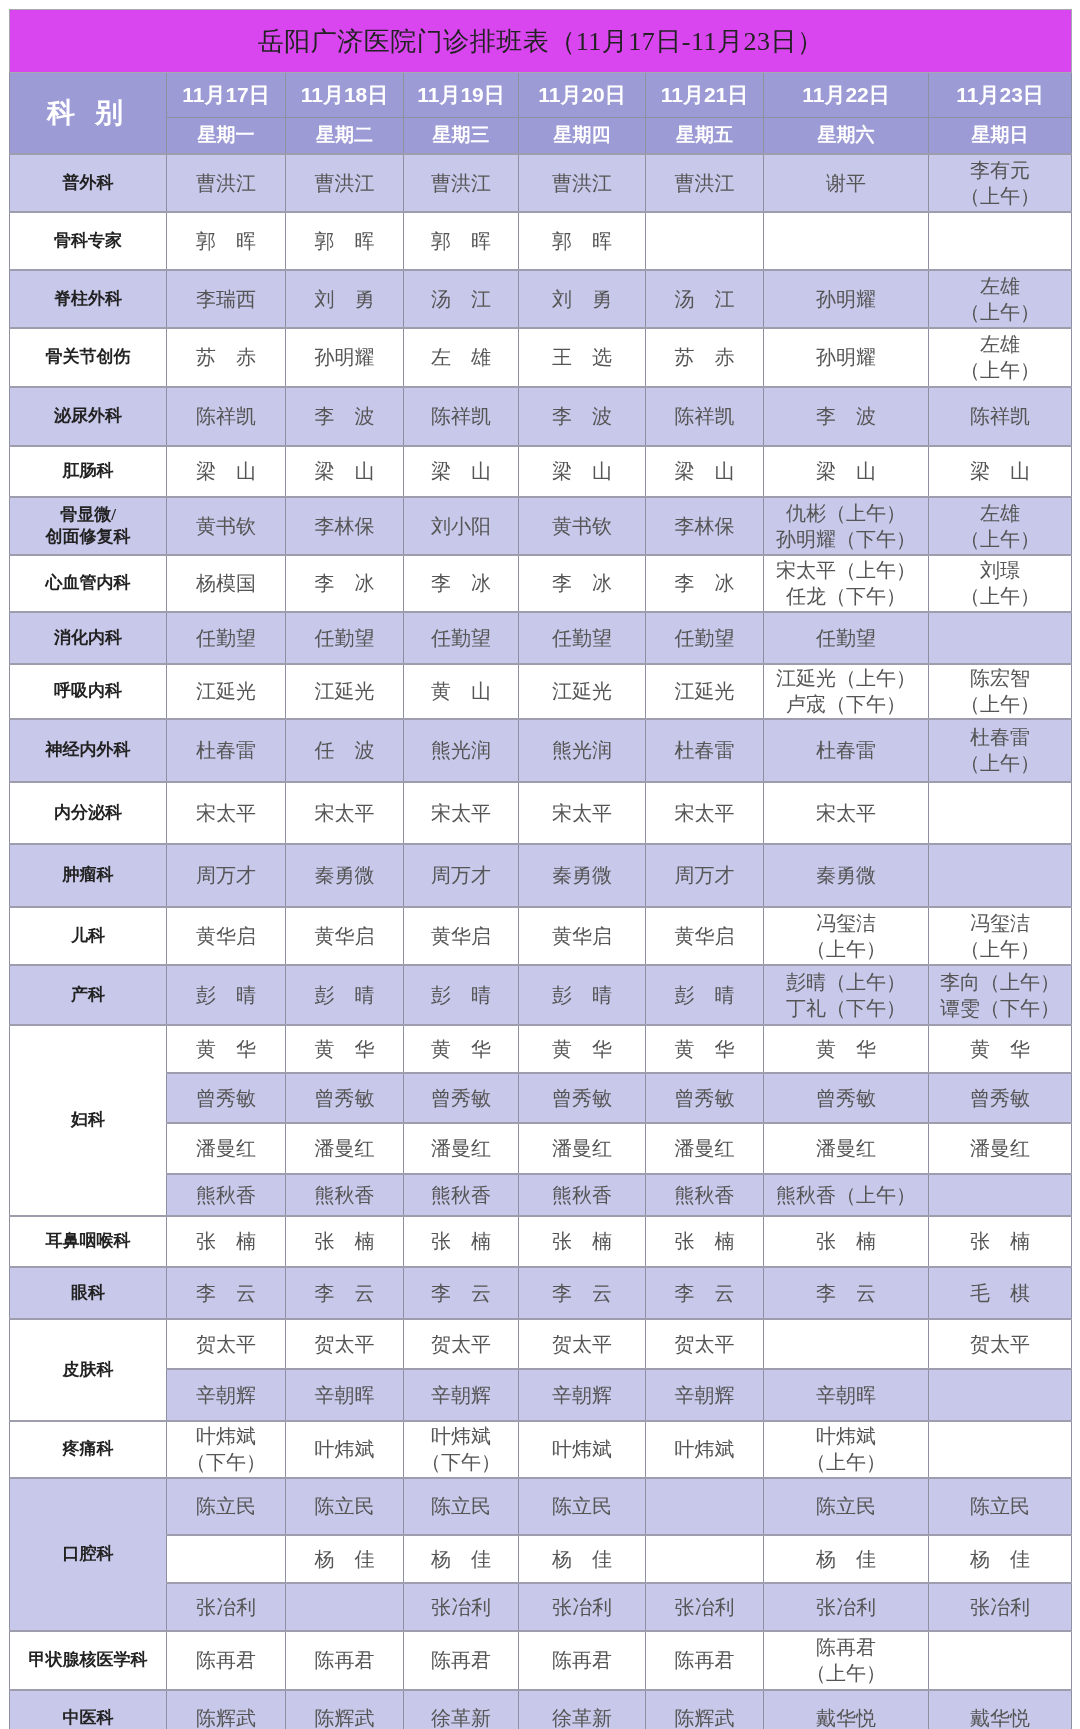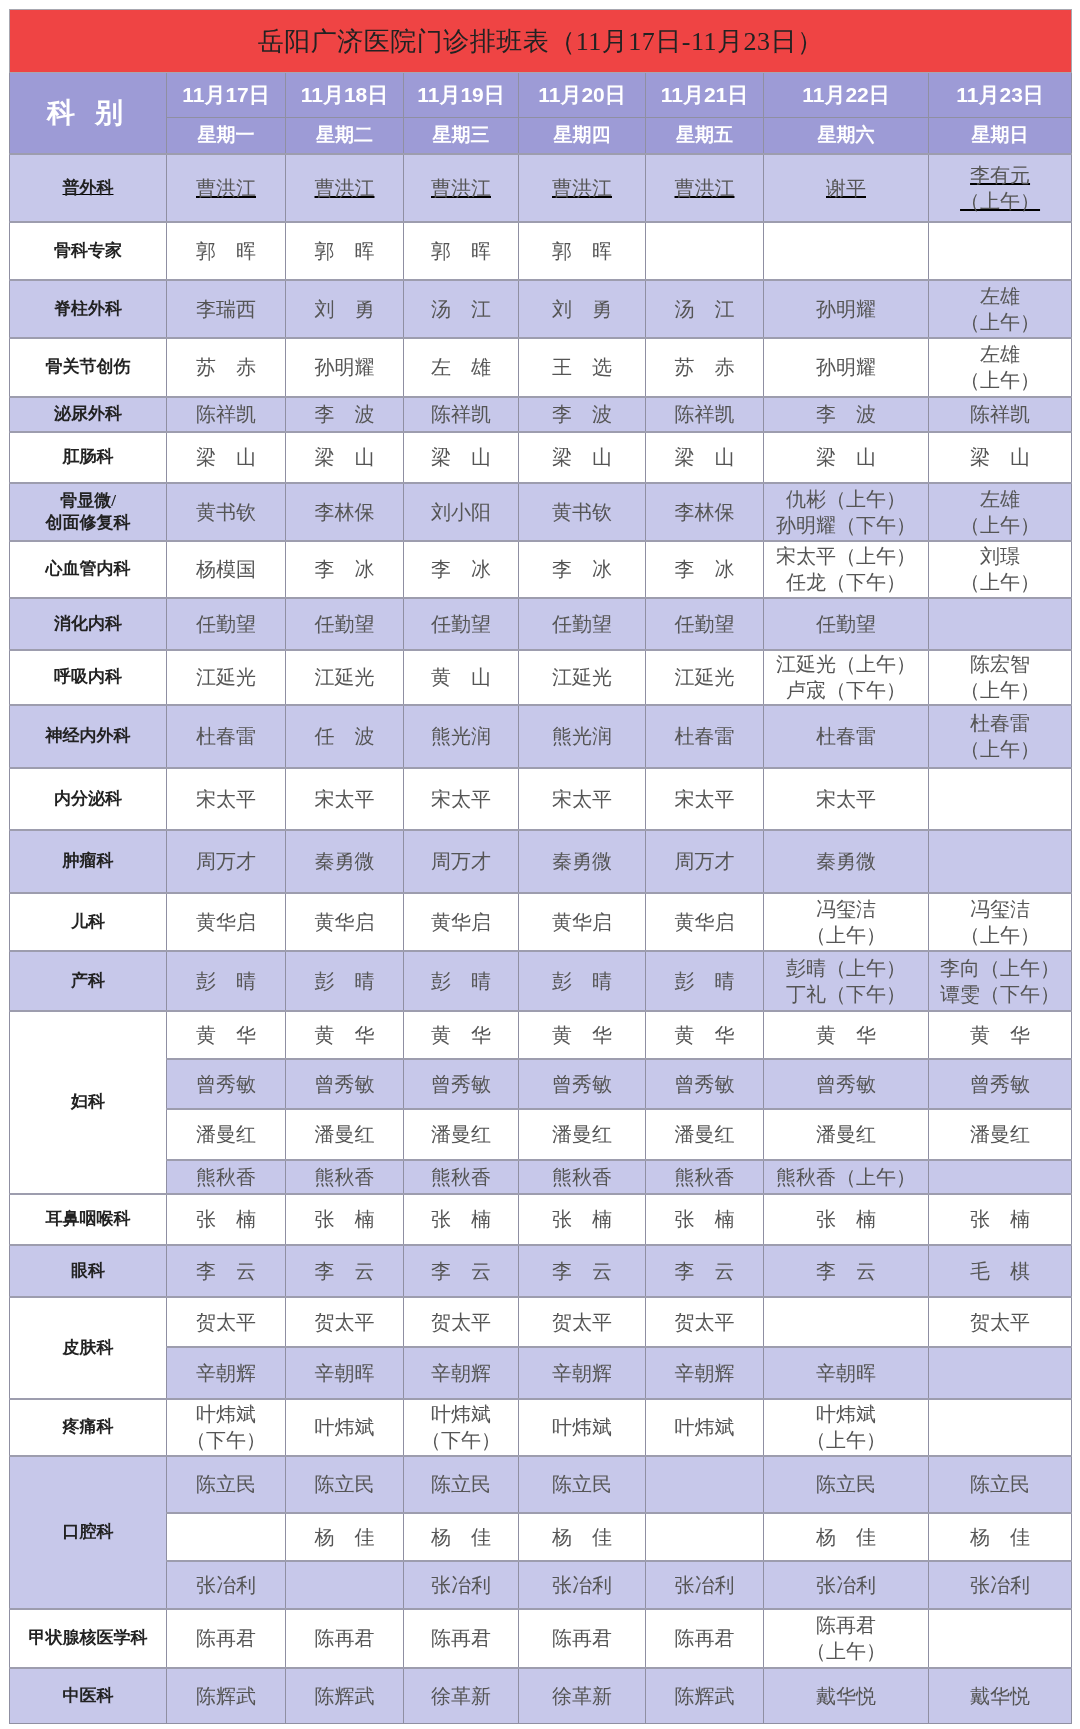--- a/index.html
+++ b/index.html
@@ -6,21 +6,21 @@
   body { width: 1080px; height: 1729px; position: relative; overflow: hidden; }
   .sheet { position: absolute; left: 9px; top: 9px; width: 1062px; }
   table.schedule {
     width: 1062px; border-collapse: collapse; table-layout: fixed;
   }
   table.schedule td {
     border: 1px solid #8f8fa2; padding: 0; text-align: center; vertical-align: middle;
     box-sizing: border-box; overflow: hidden;
   }
   .title-cell {
-    height: 63px; background: #ef4444; border: 1px solid #a7a7b0 !important;
+    height: 63px; background: #d946ef; border: 1px solid #a7a7b0 !important;
     font-family: "Liberation Serif", "DejaVu Serif", serif; font-size: 26px; color: #222;
     letter-spacing: 0.5px;
   }
   .hdr {
     background: #9d9bd6; color: #ffffff; font-weight: bold;
     font-family: "Liberation Sans", "DejaVu Sans", sans-serif;
   }
   .hdr-dept { font-size: 28px; letter-spacing: 6px; }
   .hdr-date { font-size: 21px; height: 45px; }
   .hdr-week { font-size: 19px; height: 36px; margin-left: 23px; }
@@ -69,21 +69,21 @@
           <td class="hdr hdr-week">星期一</td>
           <td class="hdr hdr-week">星期二</td>
           <td class="hdr hdr-week">星期三</td>
           <td class="hdr hdr-week">星期四</td>
           <td class="hdr hdr-week">星期五</td>
           <td class="hdr hdr-week">星期六</td>
           <td class="hdr hdr-week">星期日</td>
         </tr>
     </thead>
     <tbody id="schedule-body">
-        <tr class="body-row" style="height: 68px; text-decoration: underline;">
+        <tr class="body-row" style="height: 58px;">
           <td class="dept shaded">普外科</td>
           <td class="cell shaded">曹洪江</td>
           <td class="cell shaded">曹洪江</td>
           <td class="cell shaded">曹洪江</td>
           <td class="cell shaded">曹洪江</td>
           <td class="cell shaded">曹洪江</td>
           <td class="cell shaded">谢平</td>
           <td class="cell shaded">李有元
 （上午）</td>
         </tr>
@@ -112,21 +112,21 @@
           <td class="dept plain">骨关节创伤</td>
           <td class="cell plain">苏　赤</td>
           <td class="cell plain">孙明耀</td>
           <td class="cell plain">左　雄</td>
           <td class="cell plain">王　选</td>
           <td class="cell plain">苏　赤</td>
           <td class="cell plain">孙明耀</td>
           <td class="cell plain">左雄
 （上午）</td>
         </tr>
-        <tr class="body-row" style="height: 35px; border-radius: 20px;">
+        <tr class="body-row" style="height: 59px; border-radius: 20px;">
           <td class="dept shaded">泌尿外科</td>
           <td class="cell shaded">陈祥凯</td>
           <td class="cell shaded">李　波</td>
           <td class="cell shaded">陈祥凯</td>
           <td class="cell shaded">李　波</td>
           <td class="cell shaded">陈祥凯</td>
           <td class="cell shaded">李　波</td>
           <td class="cell shaded">陈祥凯</td>
         </tr>
         <tr class="body-row" style="height: 51px;">
@@ -262,21 +262,21 @@
         </tr>
         <tr class="body-row" style="height: 51px;">
           <td class="cell plain">潘曼红</td>
           <td class="cell plain">潘曼红</td>
           <td class="cell plain">潘曼红</td>
           <td class="cell plain">潘曼红</td>
           <td class="cell plain">潘曼红</td>
           <td class="cell plain">潘曼红</td>
           <td class="cell plain">潘曼红</td>
         </tr>
-        <tr class="body-row" style="height: 34px;">
+        <tr class="body-row" style="height: 42px;">
           <td class="cell shaded">熊秋香</td>
           <td class="cell shaded">熊秋香</td>
           <td class="cell shaded">熊秋香</td>
           <td class="cell shaded">熊秋香</td>
           <td class="cell shaded">熊秋香</td>
           <td class="cell shaded">熊秋香（上午）</td>
           <td class="cell shaded"></td>
         </tr>
         <tr class="body-row" style="height: 51px;">
           <td class="dept plain">耳鼻咽喉科</td>

